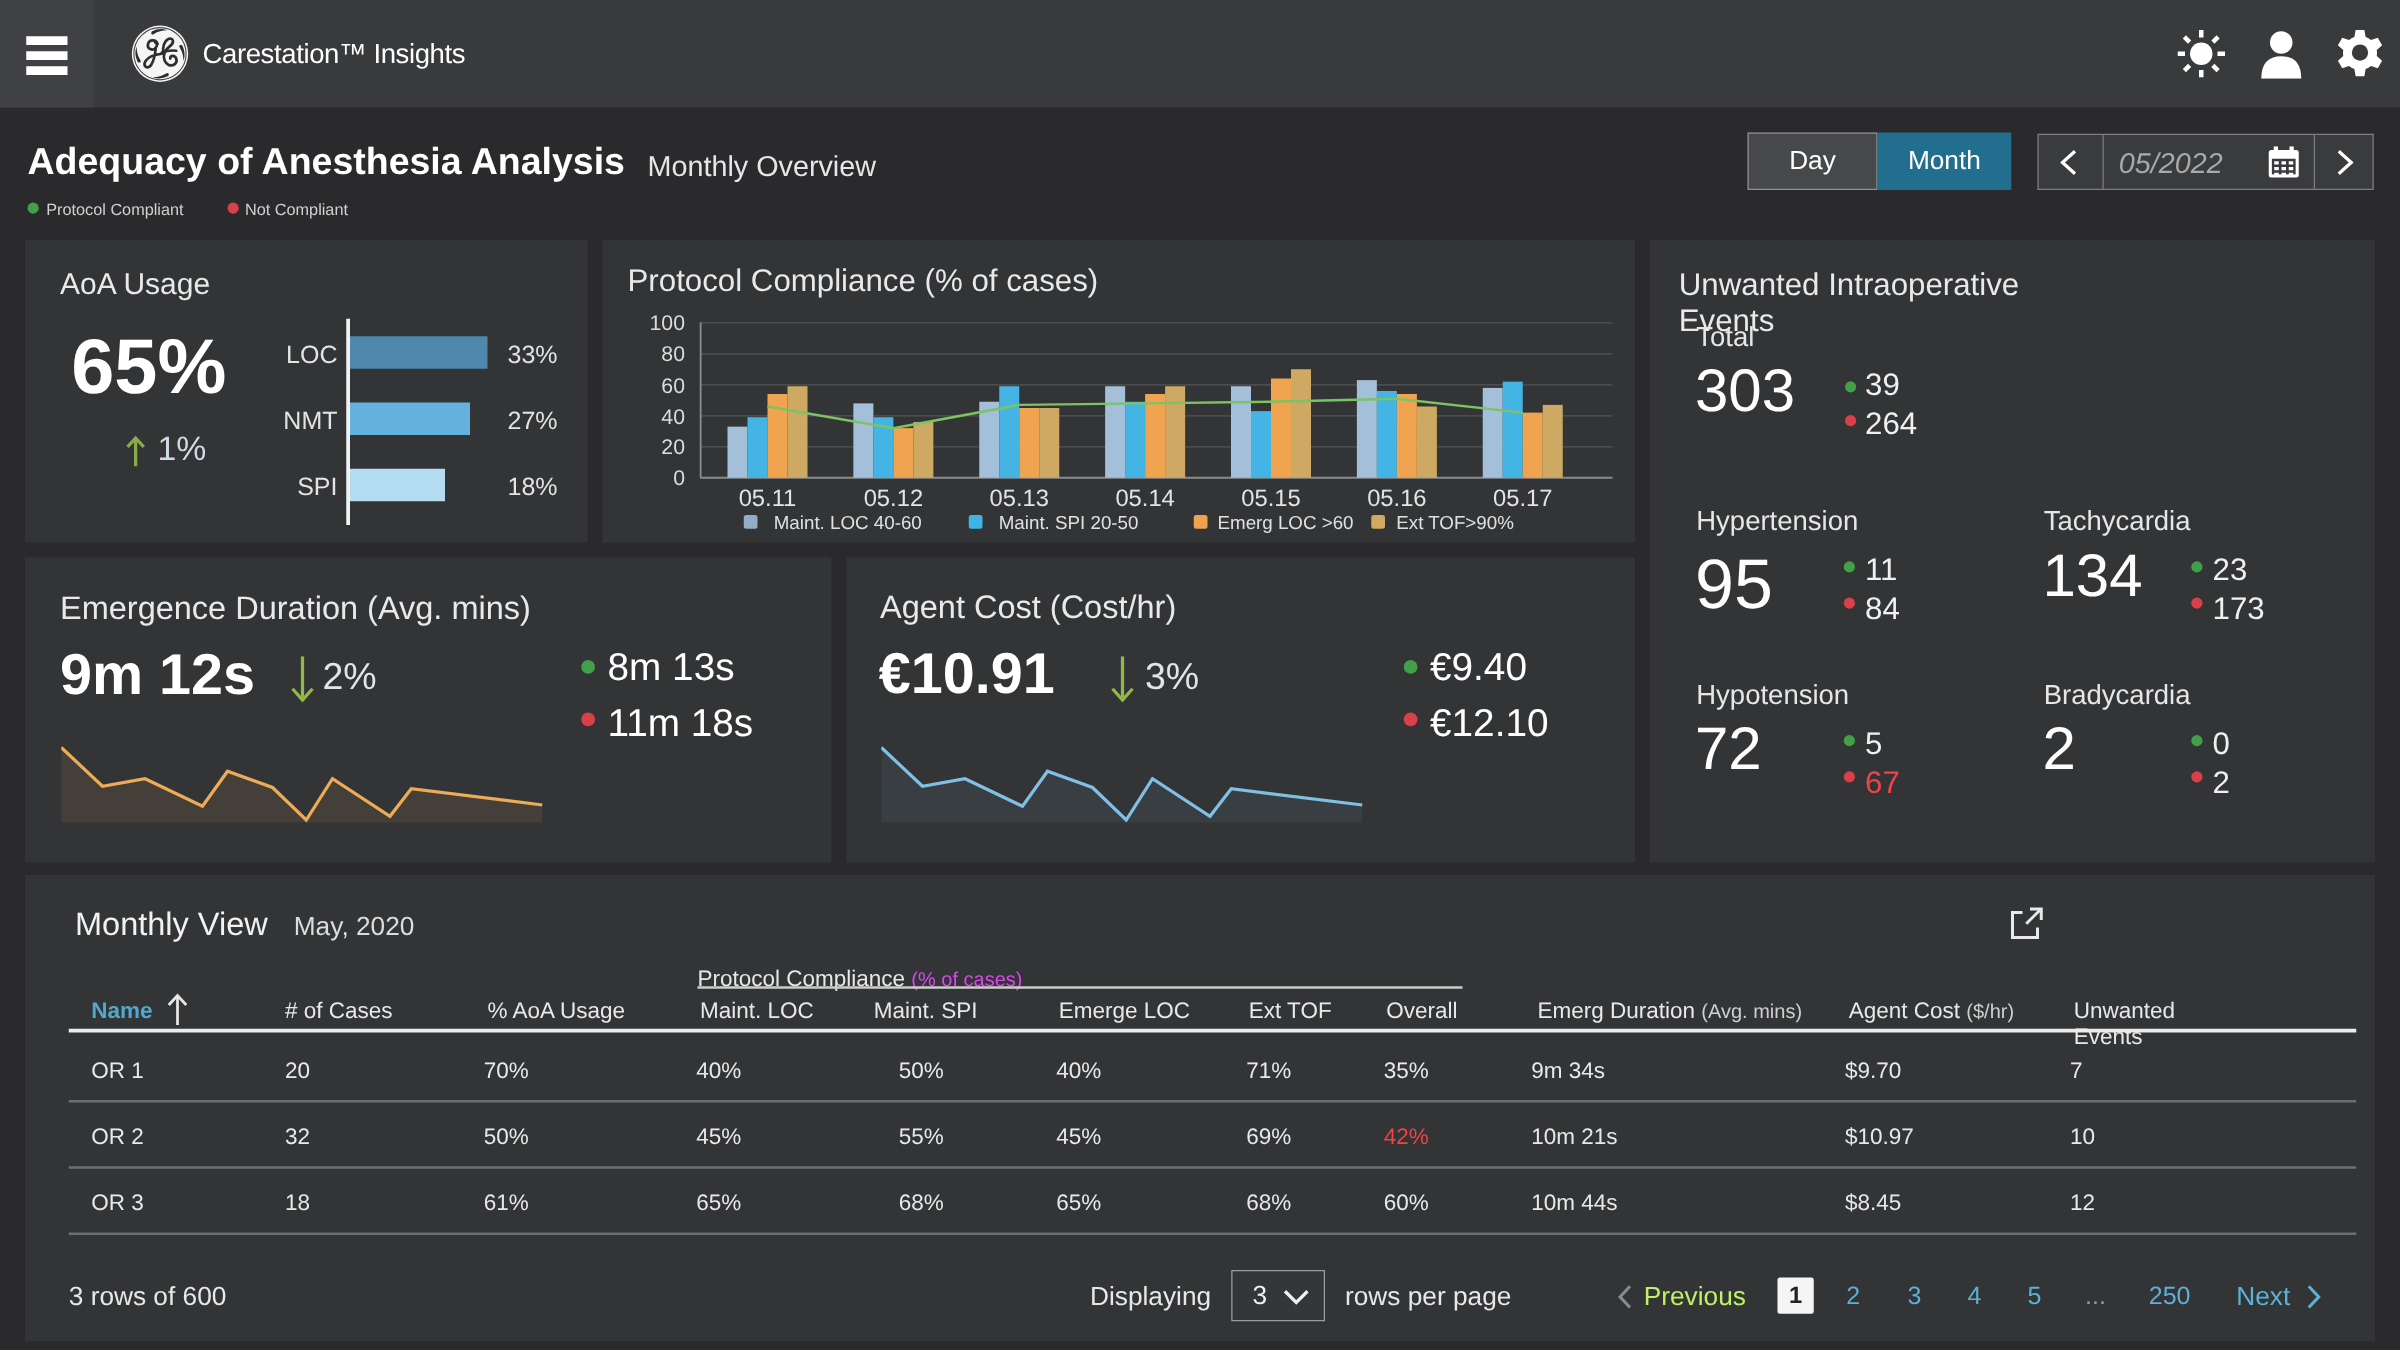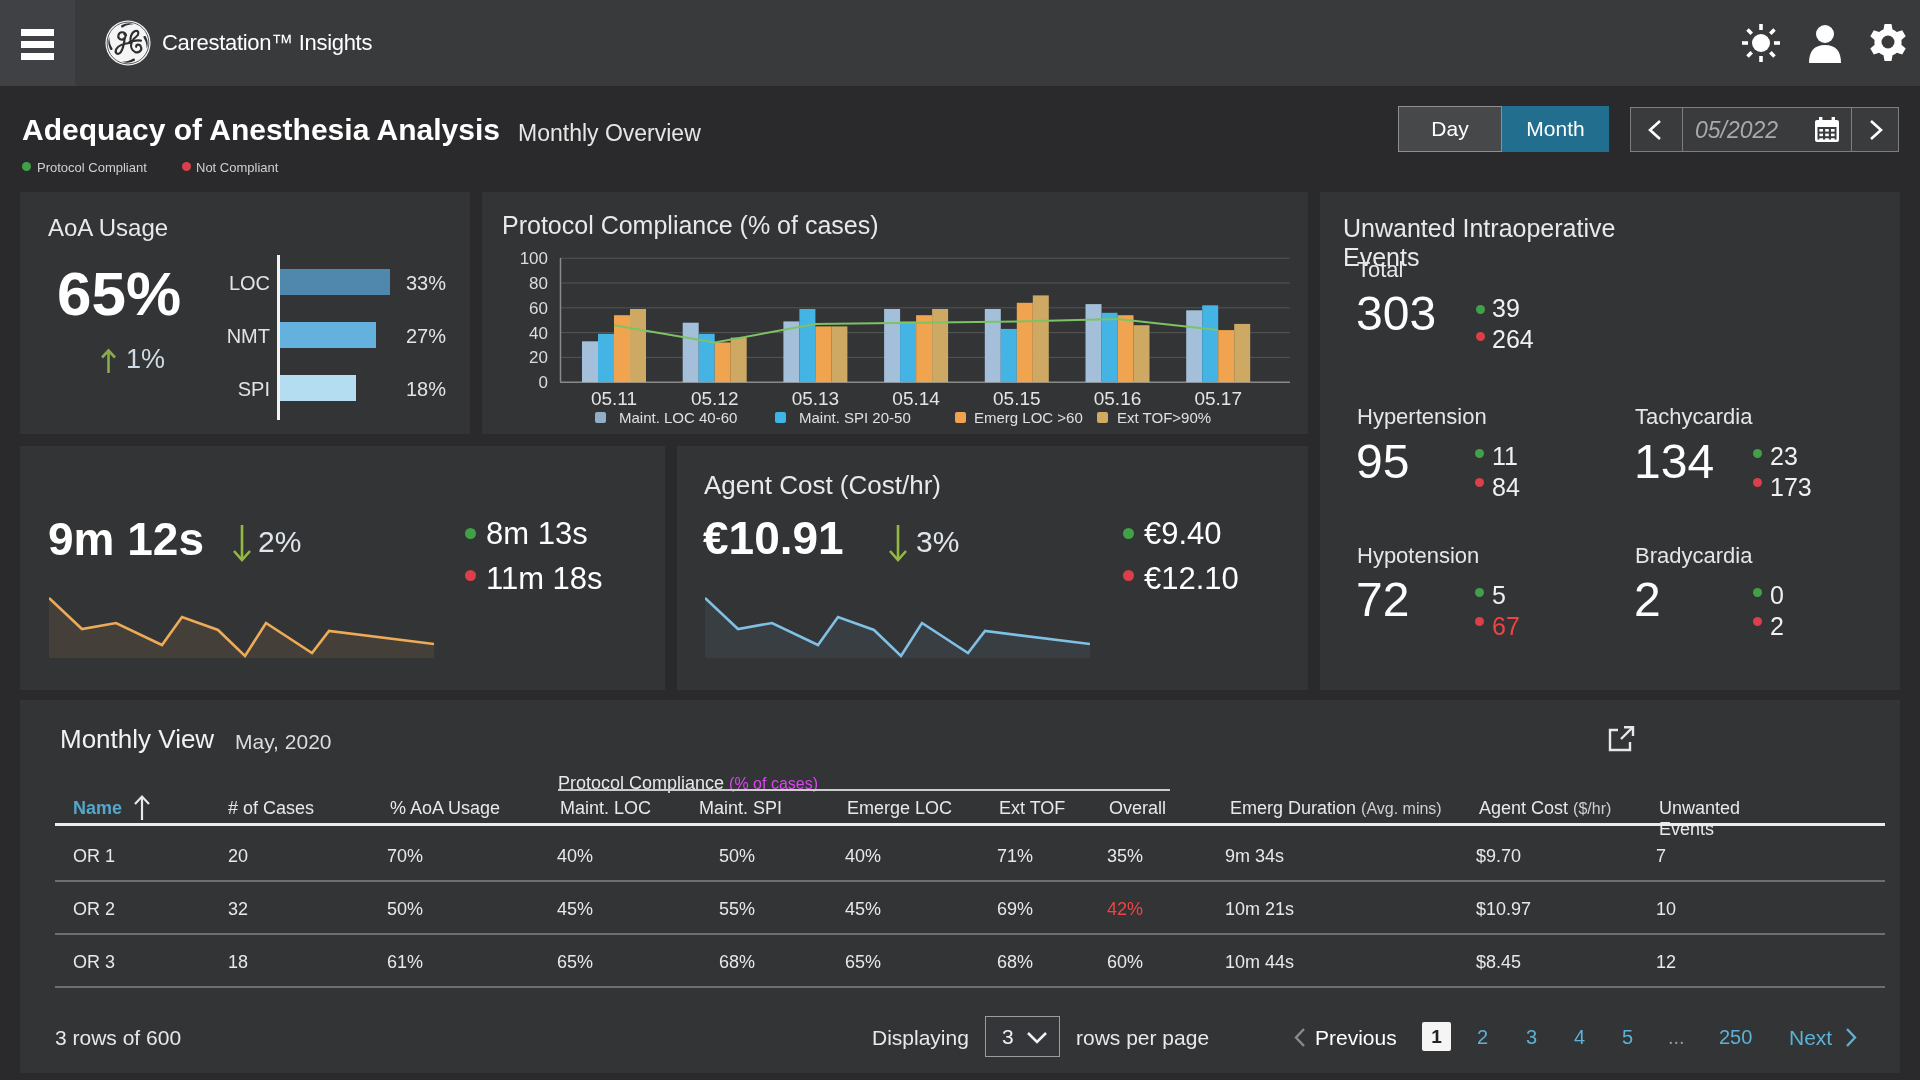--- a/index.html
+++ b/index.html
@@ -225,21 +225,21 @@
   <div class="card" style="left:1320px; top:192px; width:580px; height:498px;"></div>
   <div class="ctitle" style="left:1343px; top:214px; font-size:25px;">Unwanted Intraoperative Events</div>
   <div class="abs" style="left:1357px; top:257px; font-size:22px; color:#e6e6e6;">Total</div>
   <div class="abs lightnum" style="left:1356px; top:286px; font-size:48px;">303</div>
   <div class="dot gdot" style="left:1476px; top:305px; width:9px; height:9px;"></div>
   <div class="abs" style="left:1492px; top:294px; font-size:25px; color:#f0f0f0;">39</div>
   <div class="dot rdot" style="left:1476px; top:332px; width:9px; height:9px;"></div>
   <div class="abs" style="left:1492px; top:325px; font-size:25px; color:#f0f0f0;">264</div>
 
   <div class="abs" style="left:1357px; top:404px; font-size:22px; color:#e6e6e6;">Hypertension</div>
-  <div class="abs lightnum" style="left:1356px; top:434px; font-size:48px;">95</div>
+  <div class="abs lightnum" style="left:1356px; top:434px; font-size:56px;">95</div>
   <div class="dot gdot" style="left:1475px; top:449px; width:9px; height:9px;"></div>
   <div class="abs" style="left:1492px; top:442px; font-size:25px; color:#f0f0f0;">11</div>
   <div class="dot rdot" style="left:1475px; top:478px; width:9px; height:9px;"></div>
   <div class="abs" style="left:1492px; top:473px; font-size:25px; color:#f0f0f0;">84</div>
 
   <div class="abs" style="left:1635px; top:404px; font-size:22px; color:#e6e6e6;">Tachycardia</div>
   <div class="abs lightnum" style="left:1634px; top:434px; font-size:48px;">134</div>
   <div class="dot gdot" style="left:1753px; top:449px; width:9px; height:9px;"></div>
   <div class="abs" style="left:1770px; top:442px; font-size:25px; color:#f0f0f0;">23</div>
   <div class="dot rdot" style="left:1753px; top:478px; width:9px; height:9px;"></div>
@@ -253,20 +253,21 @@
   <div class="abs" style="left:1492px; top:612px; font-size:25px; color:#ef4444;">67</div>
 
   <div class="abs" style="left:1635px; top:543px; font-size:22px; color:#e6e6e6;">Bradycardia</div>
   <div class="abs lightnum" style="left:1634px; top:572px; font-size:48px;">2</div>
   <div class="dot gdot" style="left:1753px; top:588px; width:9px; height:9px;"></div>
   <div class="abs" style="left:1770px; top:581px; font-size:25px; color:#f0f0f0;">0</div>
   <div class="dot rdot" style="left:1753px; top:617px; width:9px; height:9px;"></div>
   <div class="abs" style="left:1770px; top:612px; font-size:25px; color:#f0f0f0;">2</div>
 
   <div class="card" style="left:20px; top:446px; width:645px; height:244px;"></div>
+  <div class="ctitle" style="left:48px; top:471px; font-size:26px;">Emergence Duration (Avg. mins)</div>
   <div class="abs bignum" style="left:48px; top:512px; font-size:46px;">9m 12s</div>
   <svg class="abs" style="left:232px; top:525px;" width="20" height="38" viewBox="0 0 20 38">
     <line x1="10" y1="0" x2="10" y2="33" stroke="#93b944" stroke-width="2.6"></line>
     <polyline points="2,26 10,35 18,26" fill="none" stroke="#93b944" stroke-width="2.6"></polyline>
   </svg>
   <div class="abs" style="left:258px; top:525px; font-size:30px; color:#dfe5ea;">2%</div>
   <div class="dot gdot" style="left:465px; top:528px; width:11px; height:11px;"></div>
   <div class="abs" style="left:486px; top:516px; font-size:31px; color:#fff;">8m 13s</div>
   <div class="dot rdot" style="left:465px; top:570px; width:11px; height:11px;"></div>
   <div class="abs" style="left:486px; top:561px; font-size:31px; color:#fff;">11m 18s</div>
@@ -365,21 +366,21 @@
   <div class="abs" style="left:985px; top:1016px; width:75px; height:41px; background:#35363a; border:1px solid #9c9c9c;">
     <div class="abs" style="left:16px; top:8px; font-size:21px; color:#f0f0f0;">3</div>
     <svg class="abs" style="left:40px; top:14px;" width="22" height="14" viewBox="0 0 22 14">
         <polyline points="2,2 11,11 20,2" fill="none" stroke="#f0f0f0" stroke-width="2.6"></polyline>
       </svg>
   </div>
   <div class="abs" style="left:1076px; top:1026px; font-size:21px; color:#e8e8e8;">rows per page</div>
   <svg class="abs" style="left:1293px; top:1027px;" width="13" height="21" viewBox="0 0 13 21">
       <polyline points="11,2 3,10.5 11,19" fill="none" stroke="#8b8b8b" stroke-width="2.4"></polyline>
     </svg>
-  <div class="abs" style="left:1315px; top:1026px; font-size:21px; color:#ffffff;">Previous</div>
+  <div class="abs" style="left:1315px; top:1026px; font-size:21px; color:#bef264;">Previous</div>
   <div class="abs" style="left:1422px; top:1022px; width:29px; height:29px; background:#f5f5f5; border-radius:2px;">
     <div style="text-align:center; line-height:29px; font-size:19px; font-weight:bold; color:#222;">1</div>
   </div>
   <div class="abs" style="left:1477px; top:1026px; font-size:20px; color:#5cb1d6;">2</div>
   <div class="abs" style="left:1526px; top:1026px; font-size:20px; color:#5cb1d6;">3</div>
   <div class="abs" style="left:1574px; top:1026px; font-size:20px; color:#5cb1d6;">4</div>
   <div class="abs" style="left:1622px; top:1026px; font-size:20px; color:#5cb1d6;">5</div>
   <div class="abs" style="left:1668px; top:1026px; font-size:20px; color:#9a9a9a;">...</div>
   <div class="abs" style="left:1719px; top:1026px; font-size:20px; color:#5cb1d6;">250</div>
   <div class="abs" style="left:1789px; top:1026px; font-size:21px; color:#5cb1d6;">Next</div>

